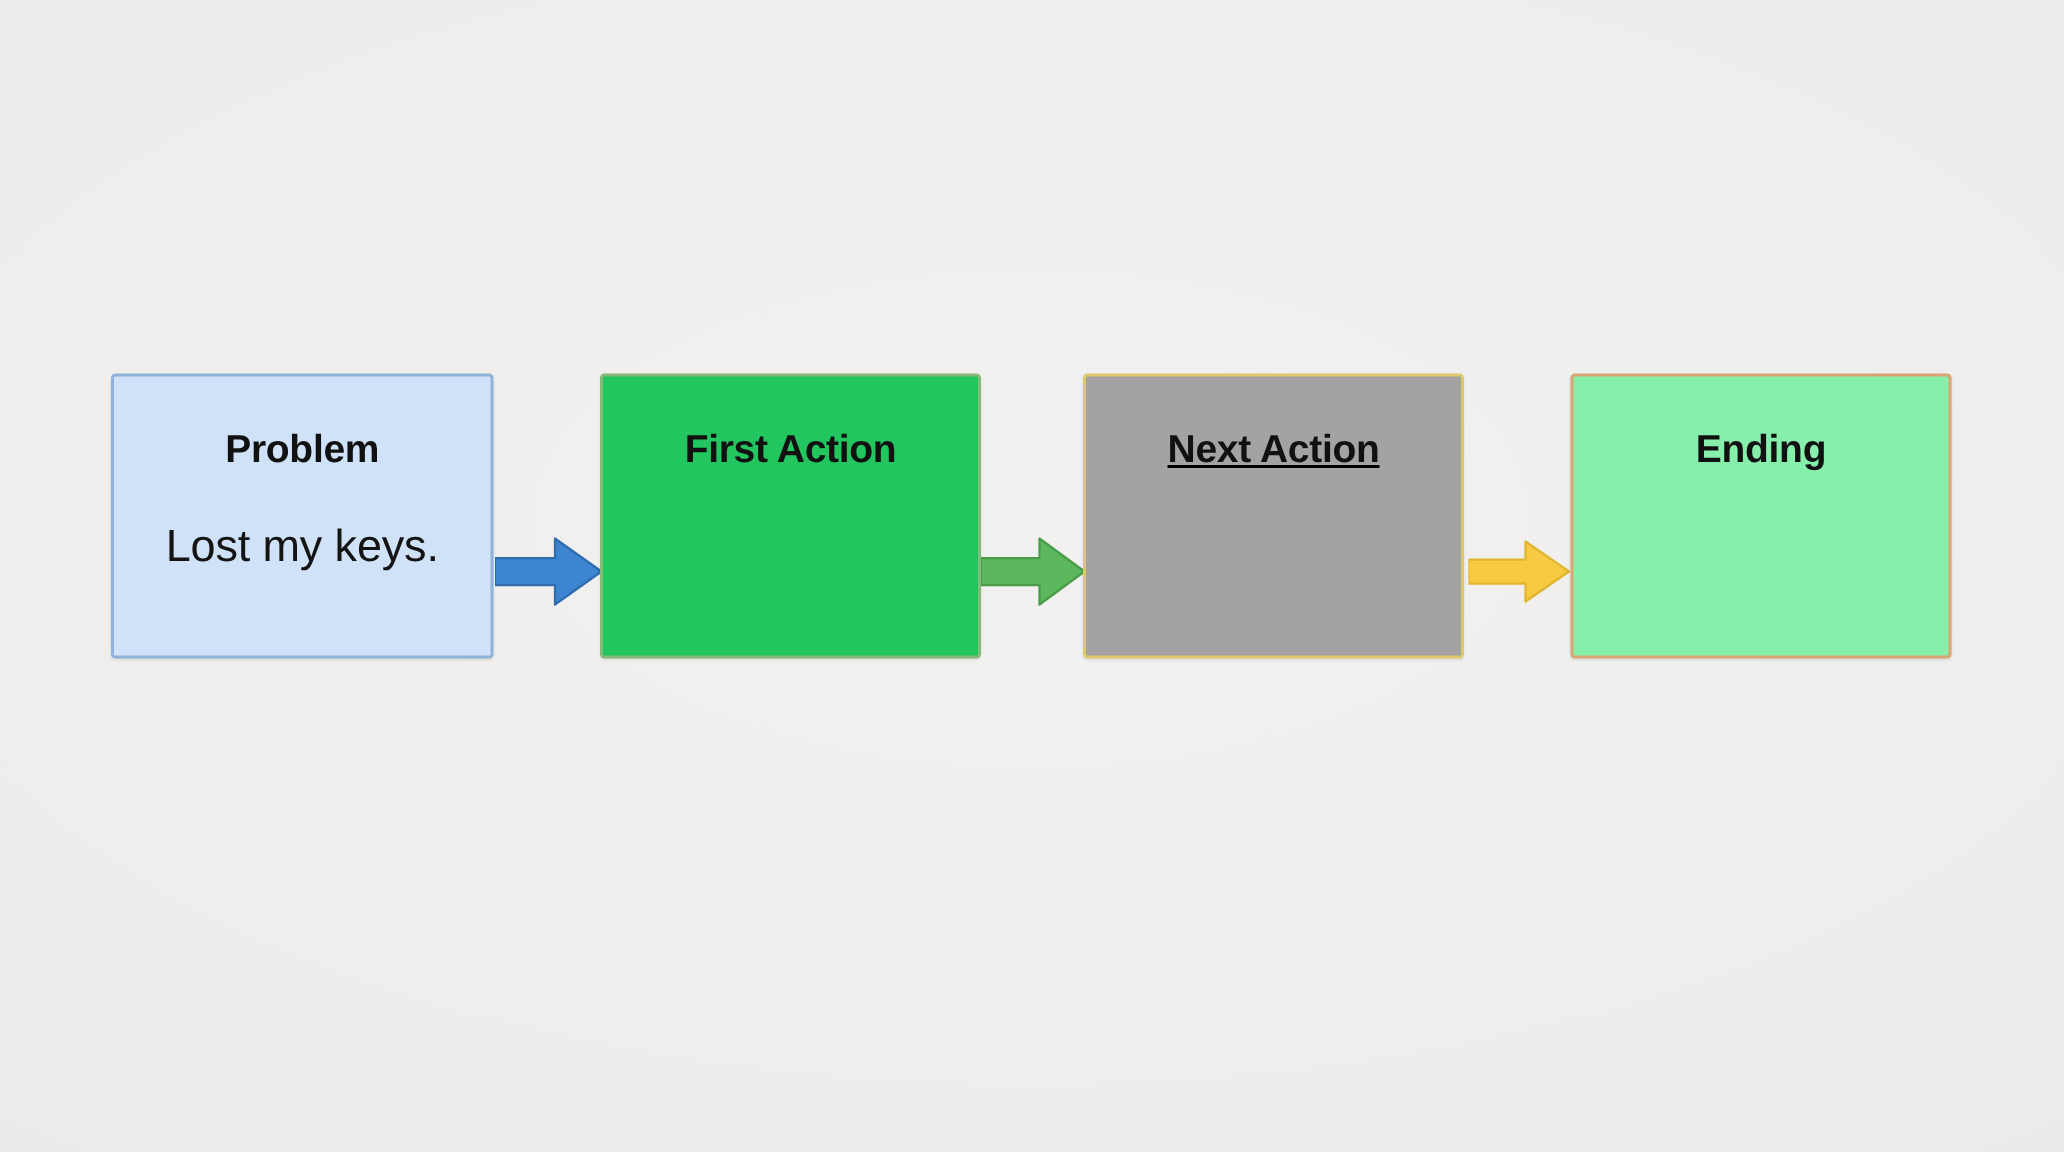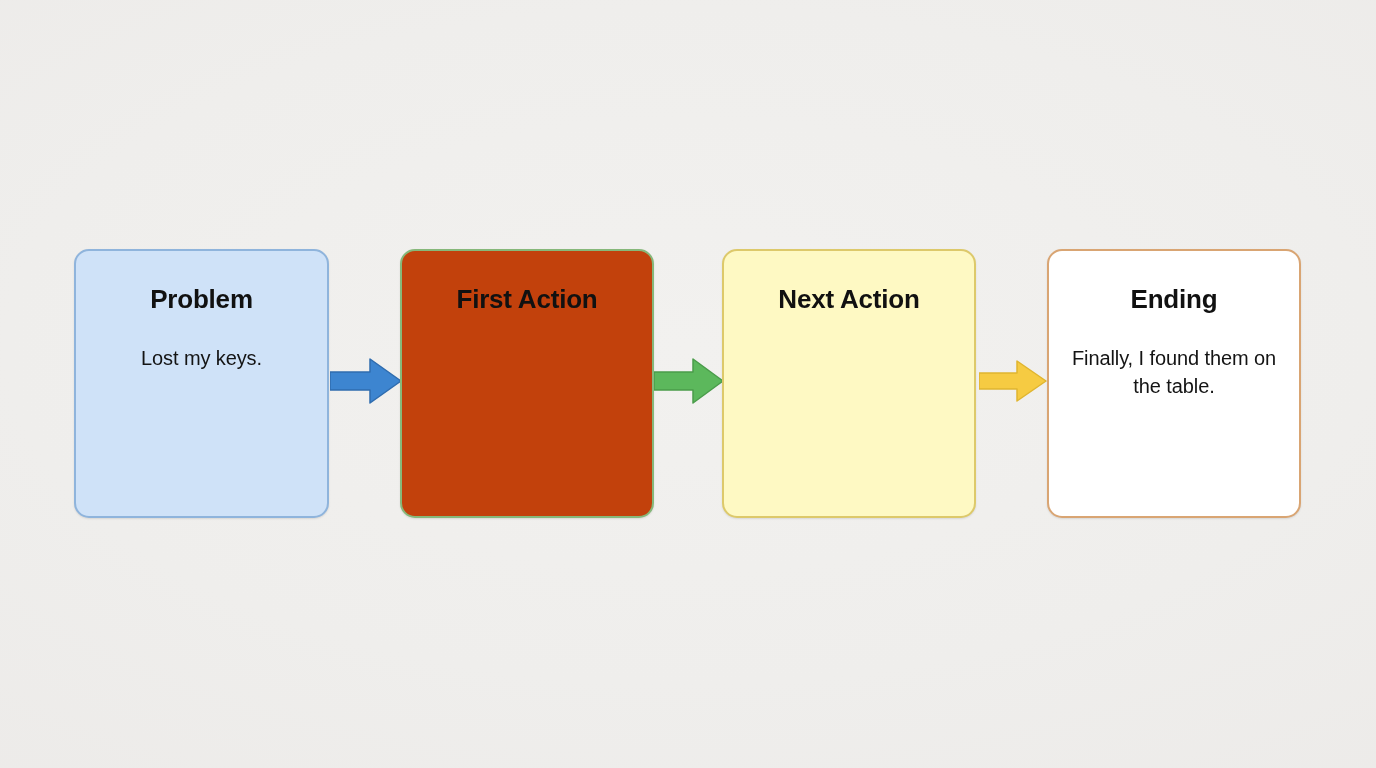--- a/index.html
+++ b/index.html
@@ -29,43 +29,43 @@
   #flow {
     position:absolute;
     left:0; top:0;
     width:1376px;
     height:768px;
   }
 
   .node {
     position:absolute;
     top:249px;
-    height:269px;
-    border-radius:15px;
+    height:190px;
+    border-radius:3px;
     border:2px solid #000;
     display:flex;
     flex-direction:column;
     align-items:center;
     padding:34px 16px 16px 16px;
     box-shadow:0 1px 2px rgba(0,0,0,0.10);
   }
 
   .node-title {
     font-size:26px;
     font-weight:bold;
     color:#111111;
     letter-spacing:-0.2px;
     line-height:1.1;
     text-align:center;
     margin-bottom:30px;
     white-space:nowrap;
   }
 
   .node-body {
-    font-size:20px;
+    font-size:30px;
     font-weight:normal;
     color:#141414;
     line-height:1.42;
     text-align:center;
     letter-spacing:-0.1px;
   }
 
   
   #node-0 { left:74px;   width:255px; }
   #node-1 { left:400px;  width:254px; }
@@ -95,38 +95,37 @@
     <div class="node-title" style="color: rgb(17, 17, 17);">Problem</div>
     <div class="node-body" style="color: rgb(20, 20, 20);">Lost my keys.</div>
   </div>
 
   <div class="arrow" id="arrow-0">
     <svg viewBox="0 0 72 50" preserveAspectRatio="none">
       <polygon class="arrow-shape" points="0,16 40,16 40,3 71,25 40,47 40,34 0,34" stroke-width="1.5" stroke-linejoin="round" fill="#3d85d0" stroke="#2f6cae"></polygon>
     </svg>
   </div>
 
-  <div class="node" id="node-1" style="background: #c2410c; border-color: rgb(134, 184, 122);">
+  <div class="node" id="node-1" style="background: #22c55e; border-color: rgb(134, 184, 122);">
     <div class="node-title" style="color: rgb(17, 17, 17);">First Action</div>
   </div>
 
   <div class="arrow" id="arrow-1">
     <svg viewBox="0 0 70 50" preserveAspectRatio="none">
       <polygon class="arrow-shape" points="0,16 39,16 39,3 69,25 39,47 39,34 0,34" stroke-width="1.5" stroke-linejoin="round" fill="#5cb85c" stroke="#4a9c4a"></polygon>
     </svg>
   </div>
 
-  <div class="node" id="node-2" style="background: #fef9c3; border-color: rgb(221, 201, 106);">
+  <div class="node" id="node-2" style="background: #a3a3a3; border-color: rgb(221, 201, 106); text-decoration: underline;">
     <div class="node-title" style="color: rgb(17, 17, 17);">Next Action</div>
   </div>
 
   <div class="arrow" id="arrow-2">
     <svg viewBox="0 0 68 50" preserveAspectRatio="none">
       <polygon class="arrow-shape" points="0,17 38,17 38,5 67,25 38,45 38,33 0,33" stroke-width="1.5" stroke-linejoin="round" fill="#f6cb42" stroke="#e0b52f"></polygon>
     </svg>
   </div>
 
-  <div class="node" id="node-3" style="background: #ffffff; border-color: rgb(217, 165, 115);">
+  <div class="node" id="node-3" style="background: #86efac; border-color: rgb(217, 165, 115); justify-content: space-between;">
     <div class="node-title" style="color: rgb(17, 17, 17);">Ending</div>
-    <div class="node-body" style="color: rgb(20, 20, 20);">Finally, I found them on the table.</div>
   </div>
 
 </div>
 
 </body></html>

